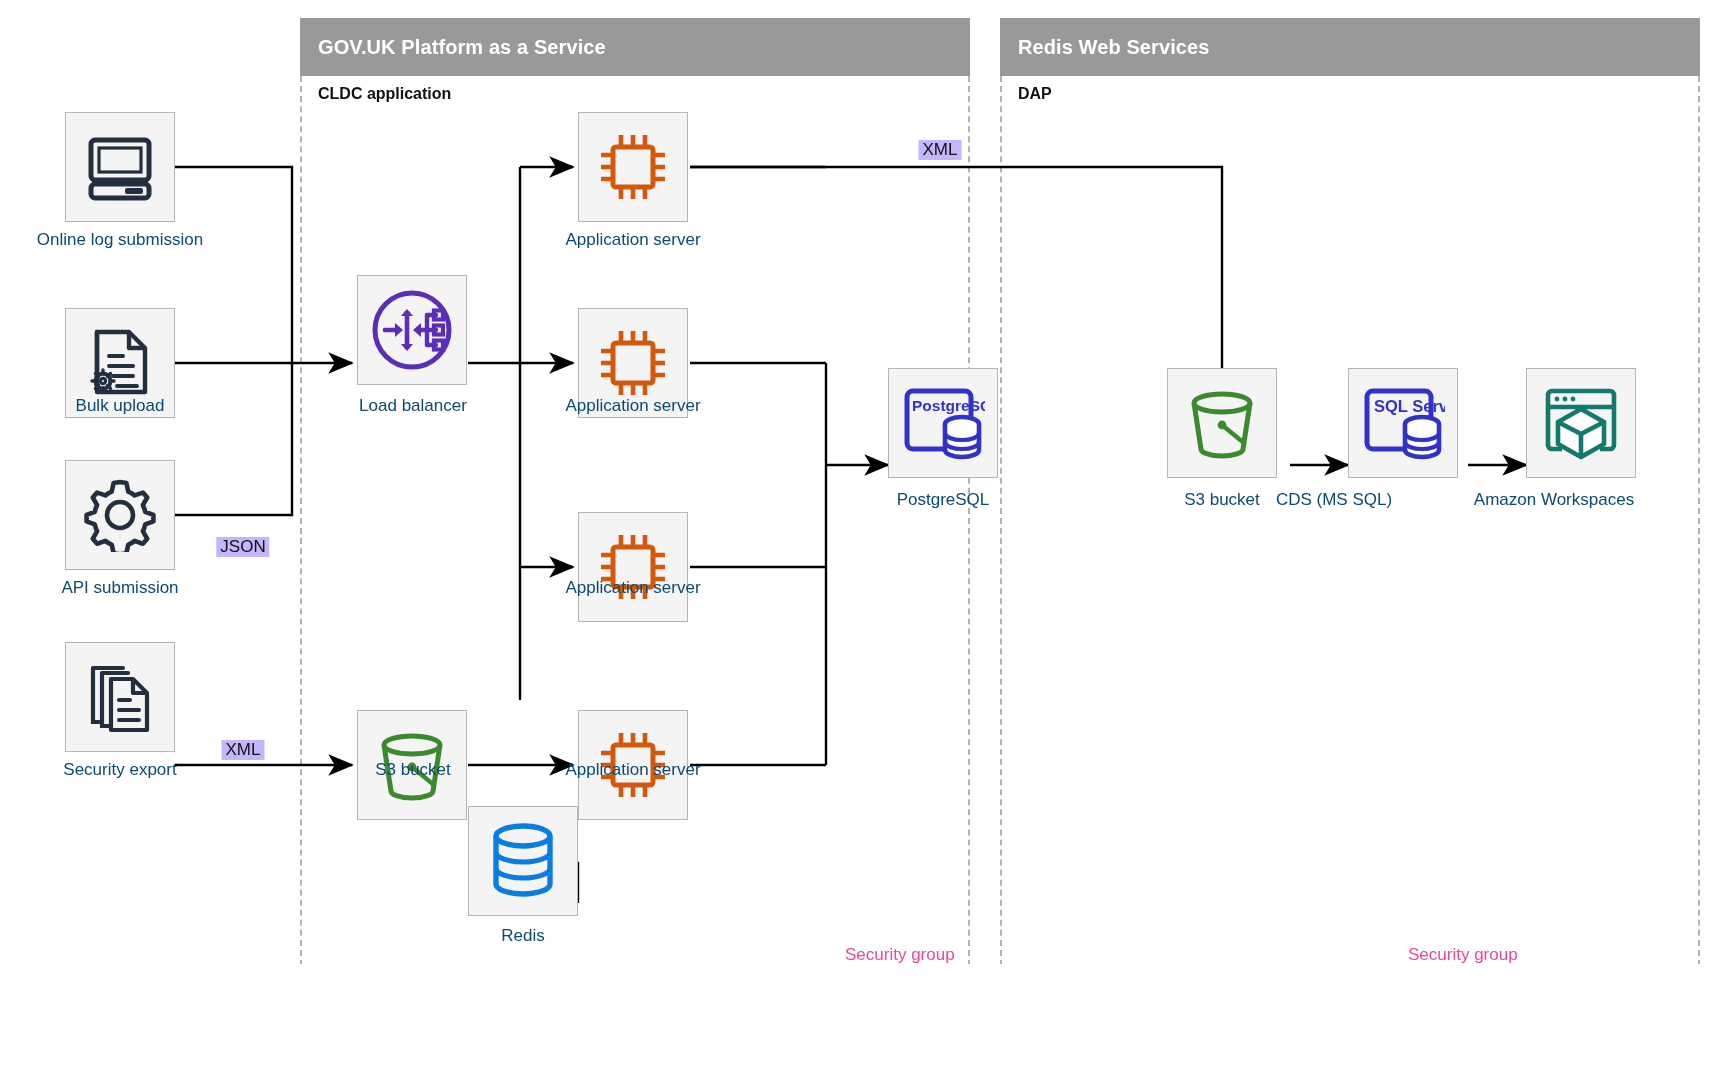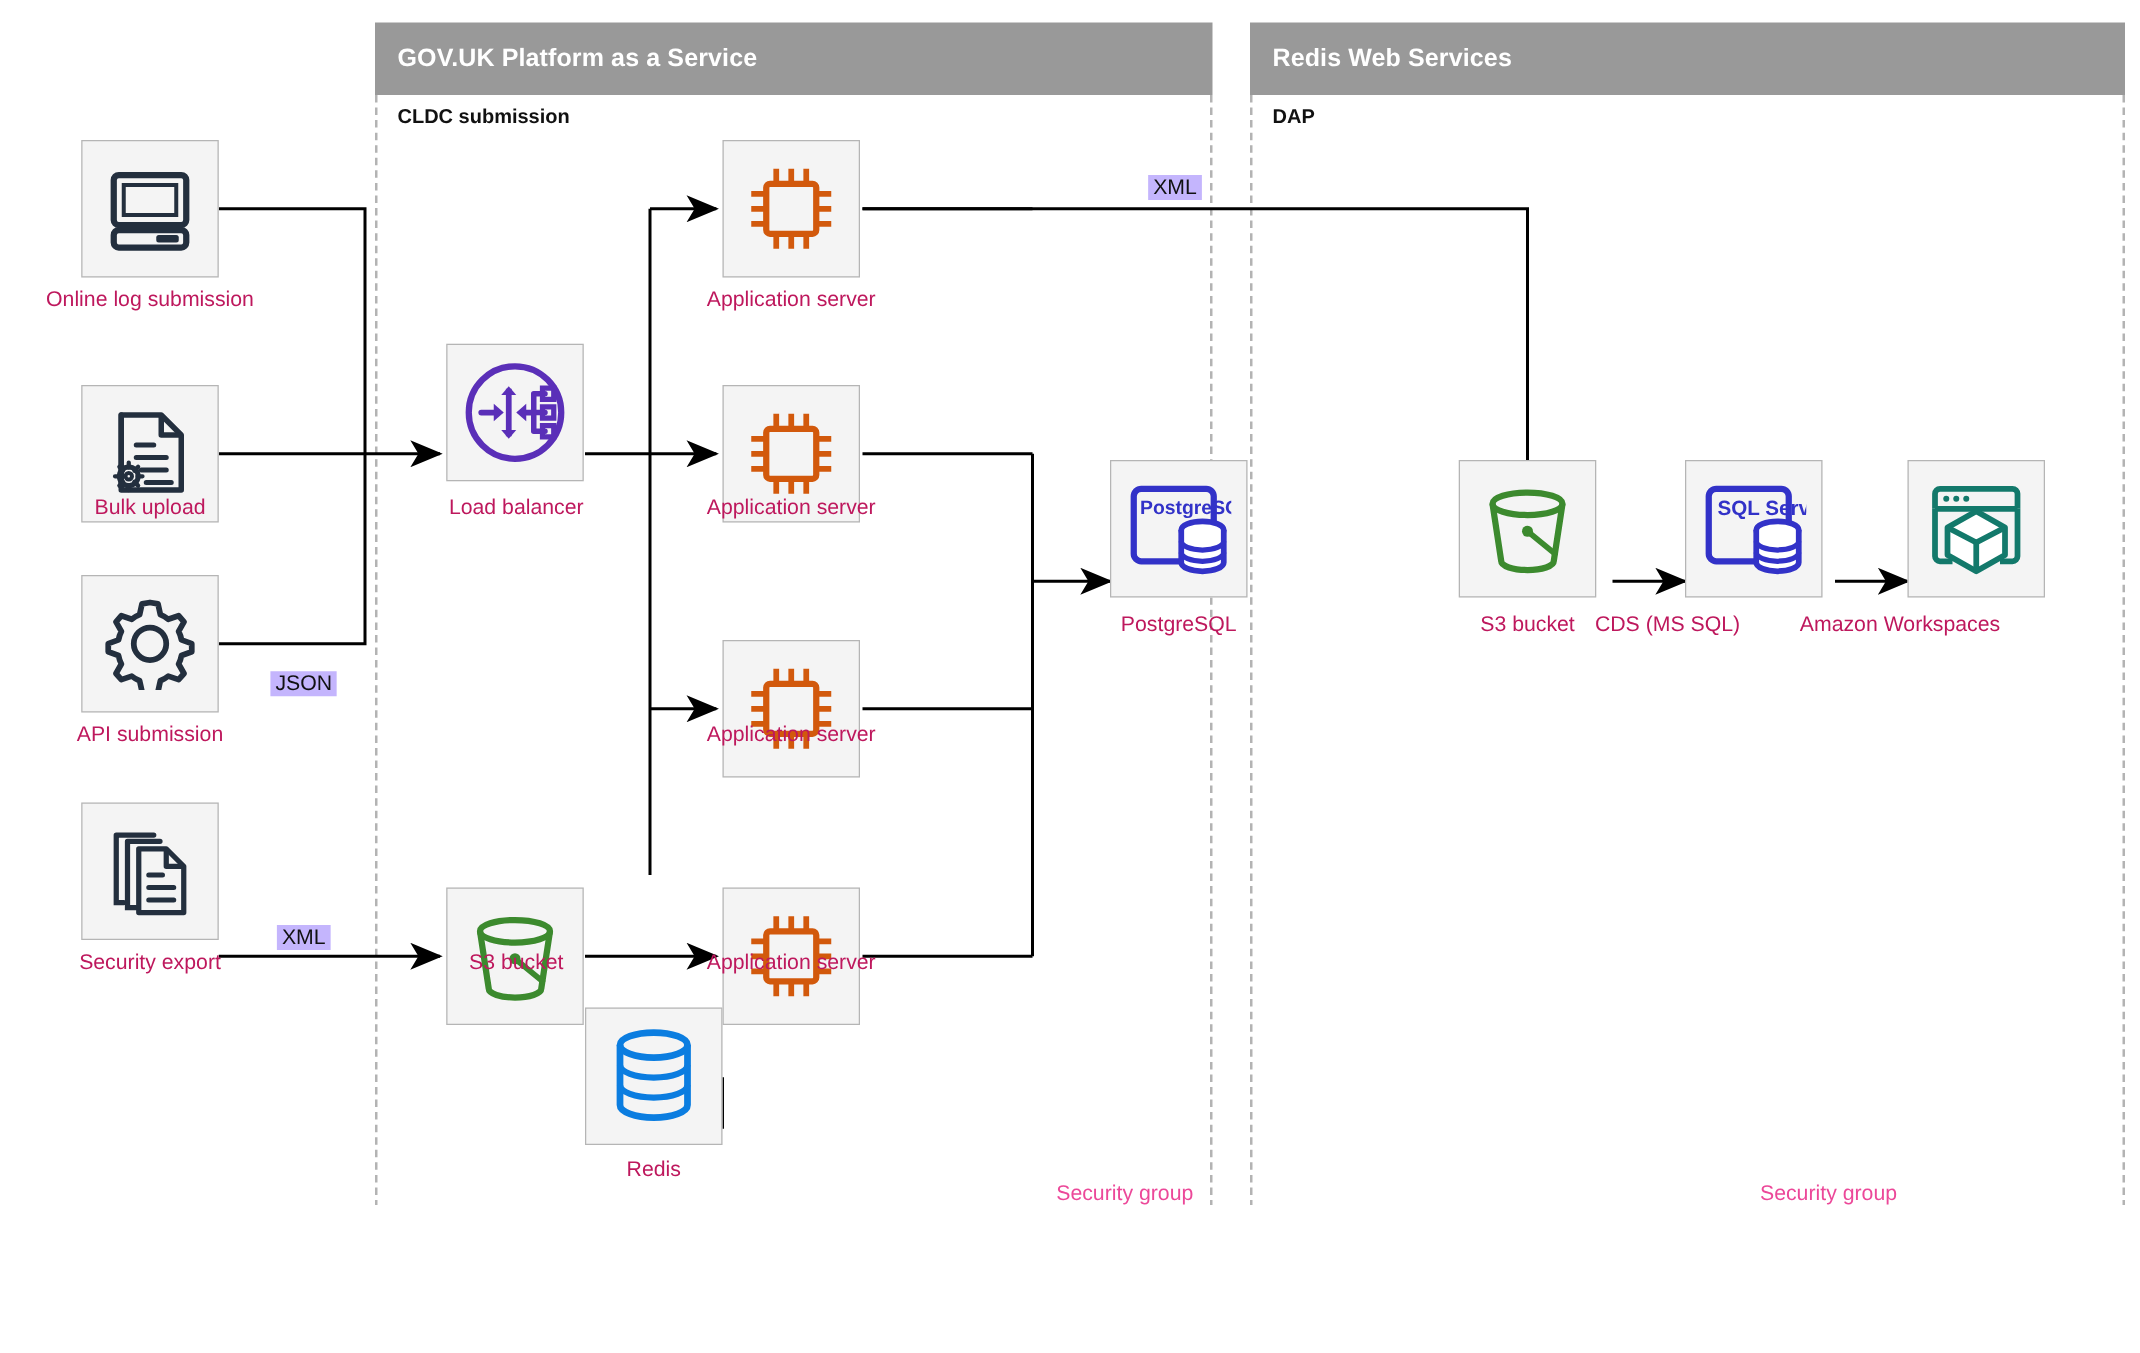--- a/index.html
+++ b/index.html
@@ -60,21 +60,21 @@
     border: 1px solid #b5b5b5;
     box-sizing: border-box;
     display: flex;
     align-items: center;
     justify-content: center;
   }
   .node svg { display: block; }
   .node-label {
     position: absolute;
     font-size: 17px;
-    color: #be185d;
+    color: #0c4a6e;
     text-align: center;
     white-space: nowrap;
     transform: translateX(-50%);
   }
   
   #wires {
     position: absolute;
     left: 0; top: 0;
     width: 1712px;
     height: 1082px;
@@ -92,21 +92,21 @@
 </style>
 </head>
 <body>
 
 <div id="canvas">
 
   <div class="group-header" style="left:300px; top:18px; width:670px; height:58px;">
     <span>GOV.UK Platform as a Service</span>
   </div>
   <div class="group-body" style="left:300px; top:76px; width:670px; height:890px;"></div>
-  <div class="group-sublabel" style="left:318px; top:85px;">CLDC submission</div>
+  <div class="group-sublabel" style="left:318px; top:85px;">CLDC application</div>
   <div class="security-label" style="left:845px; top:945px;">Security group</div>
 
   <div class="group-header" style="left:1000px; top:18px; width:700px; height:58px;">
     <span>Redis Web Services</span>
   </div>
   <div class="group-body" style="left:1000px; top:76px; width:700px; height:890px;"></div>
   <div class="group-sublabel" style="left:1018px; top:85px;">DAP</div>
   <div class="security-label" style="left:1408px; top:945px;">Security group</div>
 
   <svg id="wires" viewBox="0 0 1712 1082">
@@ -338,15 +338,15 @@
       <circle cx="17" cy="16" r="2.4" fill="#13796B"></circle>
       <circle cx="25" cy="16" r="2.4" fill="#13796B"></circle>
       <circle cx="33" cy="16" r="2.4" fill="#13796B"></circle>
       <path d="M8,24 V62 a4,4 0 0 0 4,4 H22" fill="none" stroke="#13796B" stroke-width="4.6"></path>
       <path d="M74,24 V62 a4,4 0 0 1 -4,4 H60" fill="none" stroke="#13796B" stroke-width="4.6"></path>
       <path d="M41,26 L64,39 V61 L41,74 L18,61 V39 Z" fill="#ffffff" stroke="#13796B" stroke-width="4.6" stroke-linejoin="round"></path>
       <path d="M18,39 L41,51 L64,39" fill="none" stroke="#13796B" stroke-width="4.6" stroke-linejoin="round"></path>
       <path d="M41,51 V74" fill="none" stroke="#13796B" stroke-width="4.6"></path>
     </svg>
   </div>
-  <div class="node-label" style="left:1520px; top:490px;">Amazon Workspaces</div>
+  <div class="node-label" style="left:1554px; top:490px;">Amazon Workspaces</div>
 
 </div>
 
 </body></html>

